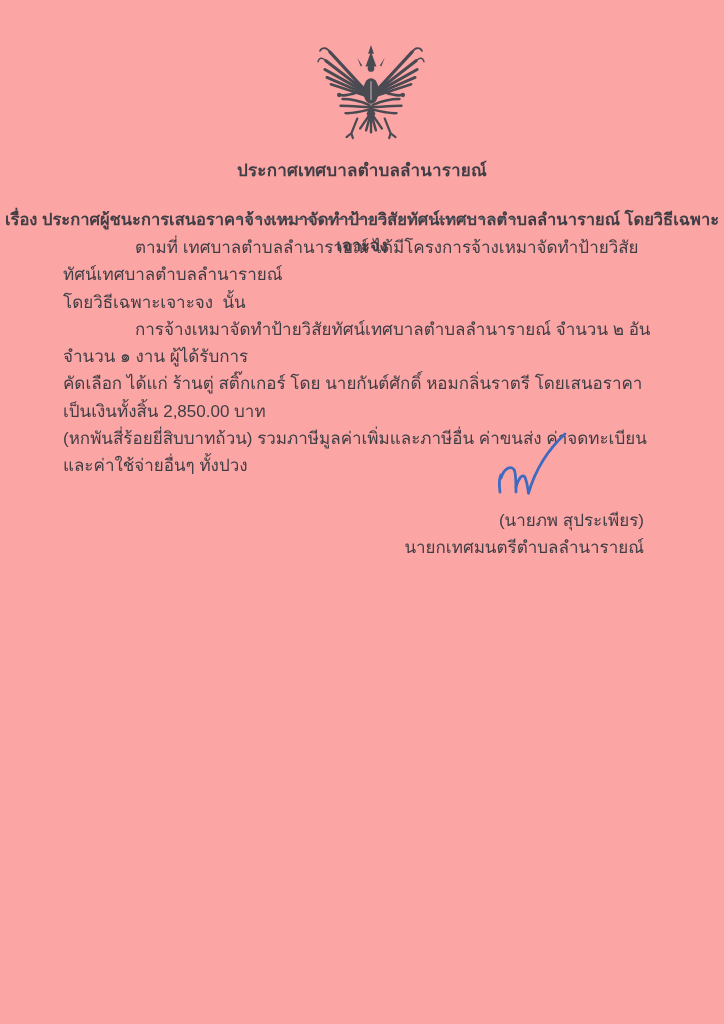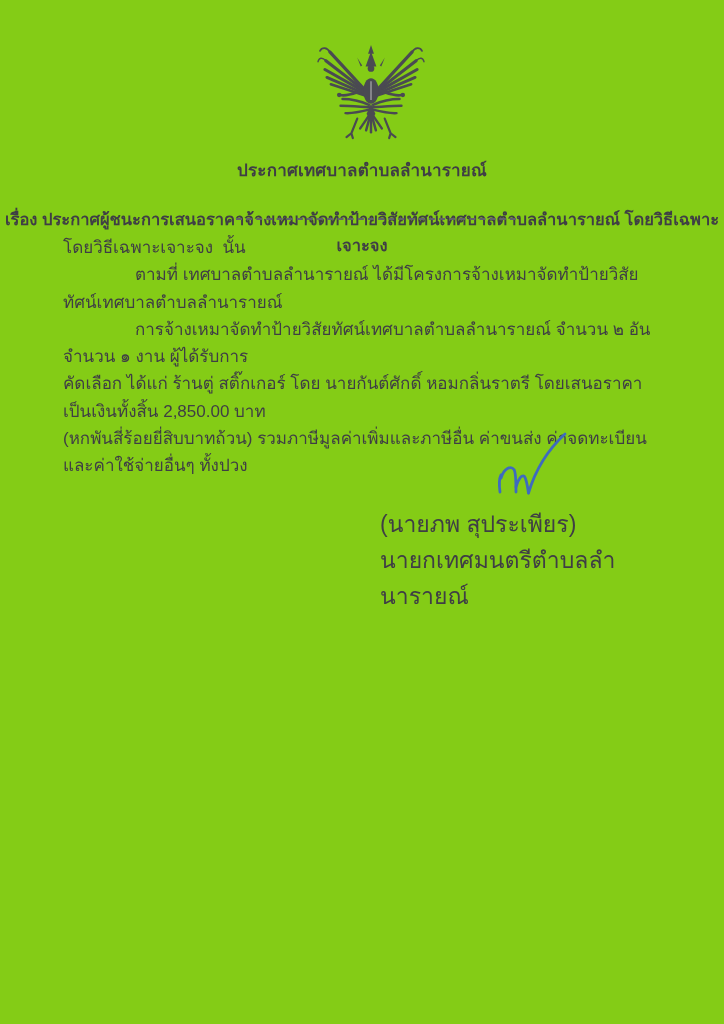--- a/index.html
+++ b/index.html
@@ -1,20 +1,20 @@
 <!DOCTYPE html>
 <html><head>
 <meta charset="utf-8">
 <style>
   html, body { margin: 0; padding: 0; background: #ffffff; }
   .page {
     position: relative;
     width: 724px;
     height: 1024px;
-    background: #84cc16;
+    background: #fca5a5;
     font-family: "Liberation Sans", sans-serif;
     color: #3f3e45;
     overflow: hidden;
   }
   .emblem {
     position: absolute;
     left: 317px;
     top: 45px;
     width: 108px;
     height: 102px;
@@ -71,22 +71,22 @@
     left: 480px;
     top: 431px;
     width: 110px;
     height: 75px;
   }
   .sign-block {
     position: absolute;
     left: 380px;
     top: 506px;
     width: 264px;
-    text-align: left;
-    font-size: 23px;
+    text-align: right;
+    font-size: 17px;
   }
   .sign-name { white-space: pre-wrap; }
   .sign-title { margin-top: 0; white-space: pre-wrap; }
 </style>
 </head>
 <body>
 
 <div class="page">
 
   <svg class="emblem" viewBox="0 0 110 104" aria-hidden="true">
@@ -147,22 +147,22 @@
 
     <path d="M55 37 L55 56" stroke="#ffffff" stroke-width="1.2" opacity="0.55" fill="none"></path>
   </svg>
 
   <div class="doc-title">ประกาศเทศบาลตำบลลำนารายณ์</div>
   <div class="doc-subject">เรื่อง ประกาศผู้ชนะการเสนอราคาจ้างเหมาจัดทำป้ายวิสัยทัศน์เทศบาลตำบลลำนารายณ์ โดยวิธีเฉพาะเจาะจง</div>
 
   <div class="divider"></div>
 
   <div class="body-text">
+    <div class="line indent">ตามที่ เทศบาลตำบลลำนารายณ์ ได้มีโครงการจ้างเหมาจัดทำป้ายวิสัยทัศน์เทศบาลตำบลลำนารายณ์</div>
     <div class="line">โดยวิธีเฉพาะเจาะจง  นั้น</div>
-    <div class="line indent">ตามที่ เทศบาลตำบลลำนารายณ์ ได้มีโครงการจ้างเหมาจัดทำป้ายวิสัยทัศน์เทศบาลตำบลลำนารายณ์</div>
     <div class="line indent">การจ้างเหมาจัดทำป้ายวิสัยทัศน์เทศบาลตำบลลำนารายณ์ จำนวน ๒ อัน จำนวน ๑ งาน ผู้ได้รับการ</div>
     <div class="line">คัดเลือก ได้แก่ ร้านตู่ สติ๊กเกอร์ โดย นายกันต์ศักดิ์ หอมกลิ่นราตรี โดยเสนอราคา เป็นเงินทั้งสิ้น 2,850.00 บาท</div>
     <div class="line">(หกพันสี่ร้อยยี่สิบบาทถ้วน) รวมภาษีมูลค่าเพิ่มและภาษีอื่น ค่าขนส่ง ค่าจดทะเบียน และค่าใช้จ่ายอื่นๆ ทั้งปวง</div>
   </div>
 
 
   <svg class="signature" viewBox="0 0 110 75" aria-hidden="true">
     <g fill="none" stroke="#3e6bbf" stroke-width="2.8" stroke-linecap="round" stroke-linejoin="round">
       <path d="M20 61 C19 54 19 48 21 44"></path>
       <path d="M21 47 C24 37 31 34.5 34 38.5 C36 41.5 36 49 36 61"></path>

